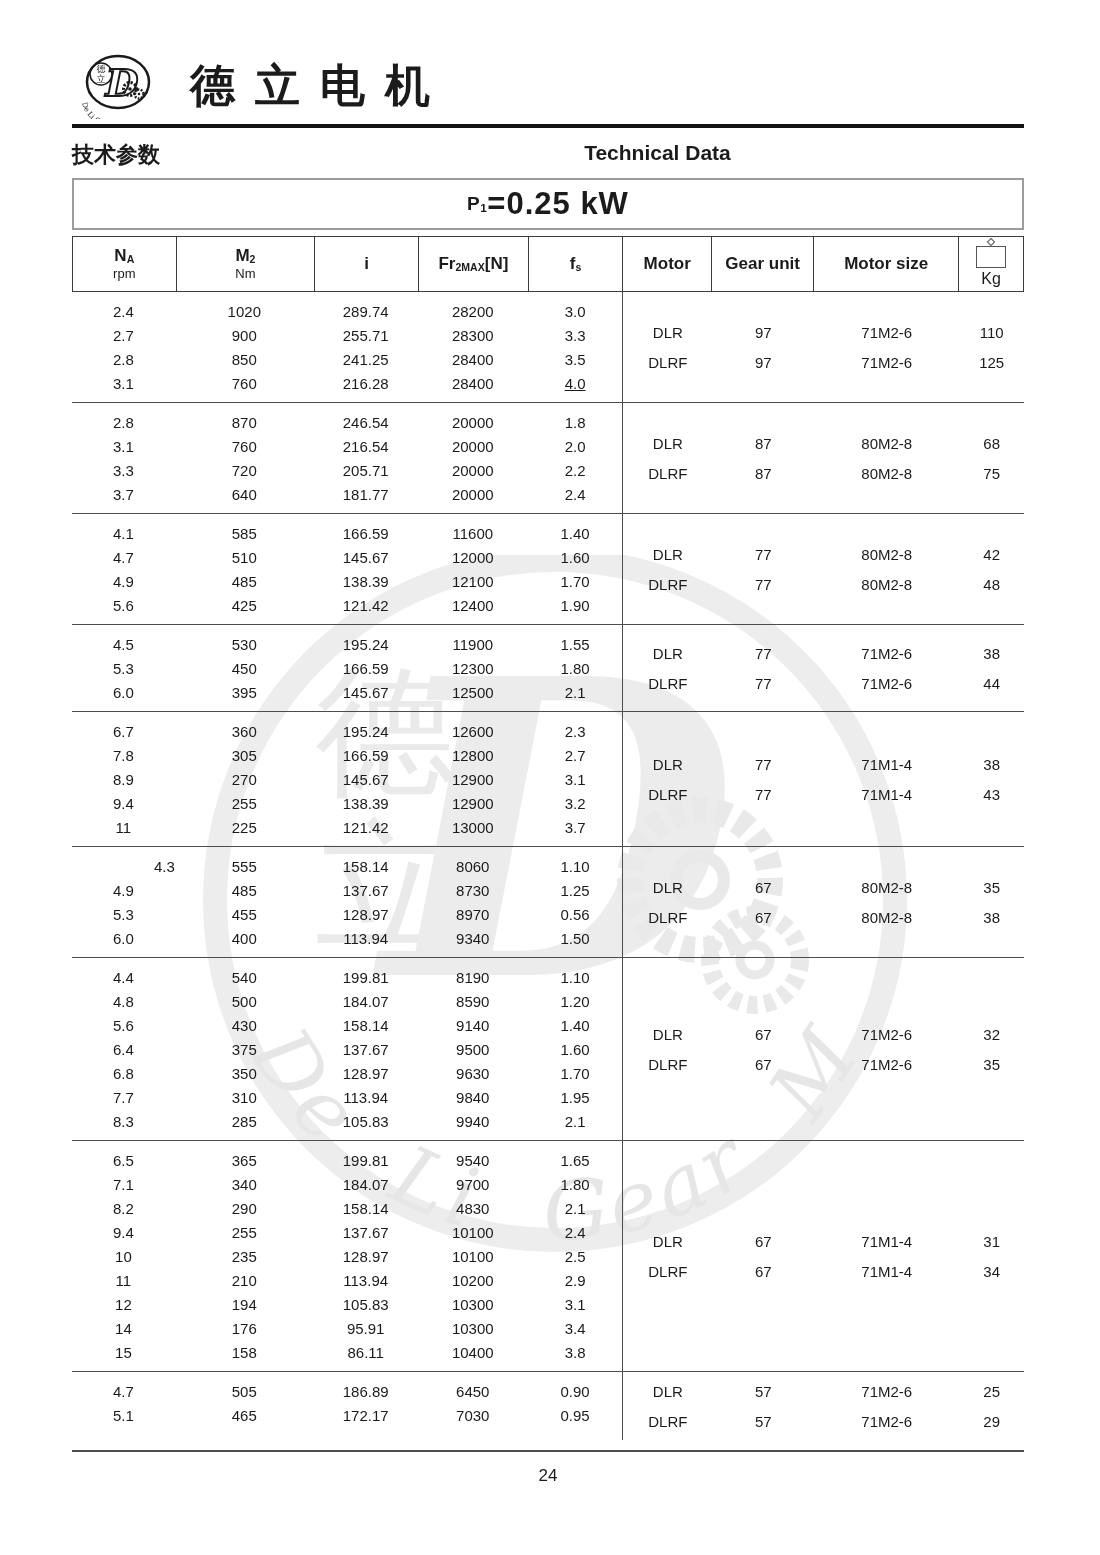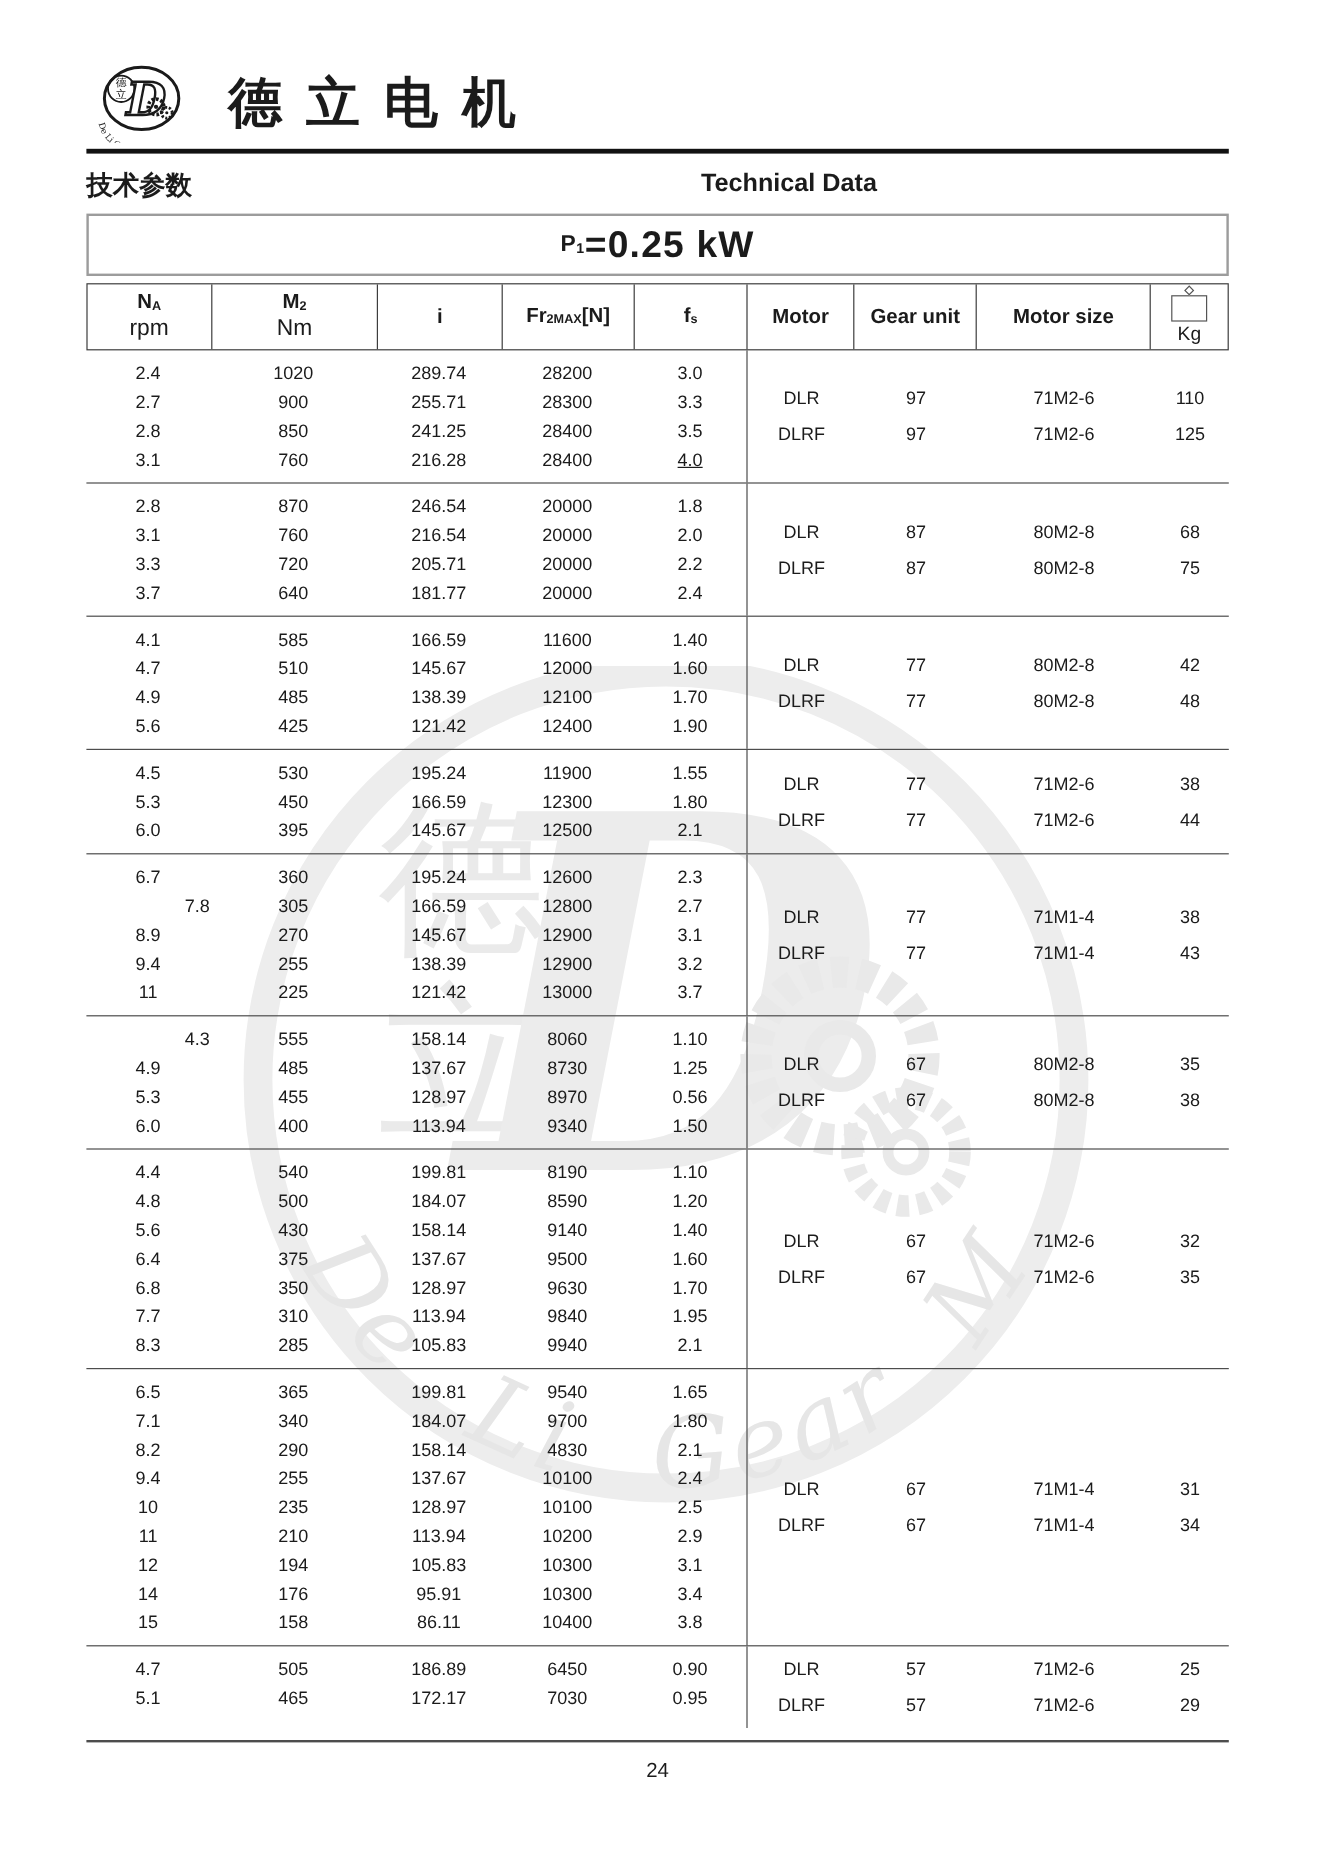--- a/index.html
+++ b/index.html
@@ -36,21 +36,21 @@
     margin-top:6px;border:1.5px solid #3d3d3d;display:flex;height:56px;
     align-items:stretch;box-sizing:border-box;
   }
   .th-cell{
     display:flex;flex-direction:column;justify-content:center;align-items:center;
     box-sizing:border-box;
   }
   .th-cell + .th-cell{border-left:1px solid #3d3d3d;}
   .th-line1{font-weight:bold;font-size:17px;line-height:1.1;white-space:nowrap;}
   .th-line1 .sb{font-size:0.62em;vertical-align:-0.15em;}
-  .th-unit{font-size:19px;font-weight:normal;margin-top:1px;}
+  .th-unit{font-size:13px;font-weight:normal;margin-top:1px;}
   .weight-icon{width:28px;height:20px;border:1.5px solid #555;position:relative;margin:4px 0 3px;}
   .weight-icon::before{
     content:"";position:absolute;top:-8px;left:50%;
     transform:translateX(-50%) rotate(45deg);
     width:4px;height:4px;border:1px solid #555;background:#fff;
   }
   .th-kg{font-size:16px;font-weight:normal;line-height:1;}
   
   .table-body{display:block;}
   .block{display:flex;align-items:stretch;}
@@ -340,21 +340,21 @@
         <div class="block">
           <div class="block-left" style="flex: 0 0 57.8%;">
             <div class="drow">
               <span class="dcell" style="flex: 0 0 18.6851%;">6.7</span>
               <span class="dcell" style="flex: 0 0 25.2595%;">360</span>
               <span class="dcell" style="flex: 0 0 18.8581%;">195.24</span>
               <span class="dcell" style="flex: 0 0 20.0692%;">12600</span>
               <span class="dcell" style="flex: 0 0 17.128%;">2.3</span>
             </div>
             <div class="drow">
-              <span class="dcell" style="flex: 0 0 18.6851%; text-align: right;">7.8</span>
+              <span class="dcell" style="flex: 0 0 18.6851%;">7.8</span>
               <span class="dcell" style="flex: 0 0 25.2595%;">305</span>
               <span class="dcell" style="flex: 0 0 18.8581%;">166.59</span>
               <span class="dcell" style="flex: 0 0 20.0692%;">12800</span>
               <span class="dcell" style="flex: 0 0 17.128%;">2.7</span>
             </div>
             <div class="drow">
               <span class="dcell" style="flex: 0 0 18.6851%;">8.9</span>
               <span class="dcell" style="flex: 0 0 25.2595%;">270</span>
               <span class="dcell" style="flex: 0 0 18.8581%;">145.67</span>
               <span class="dcell" style="flex: 0 0 20.0692%;">12900</span>

